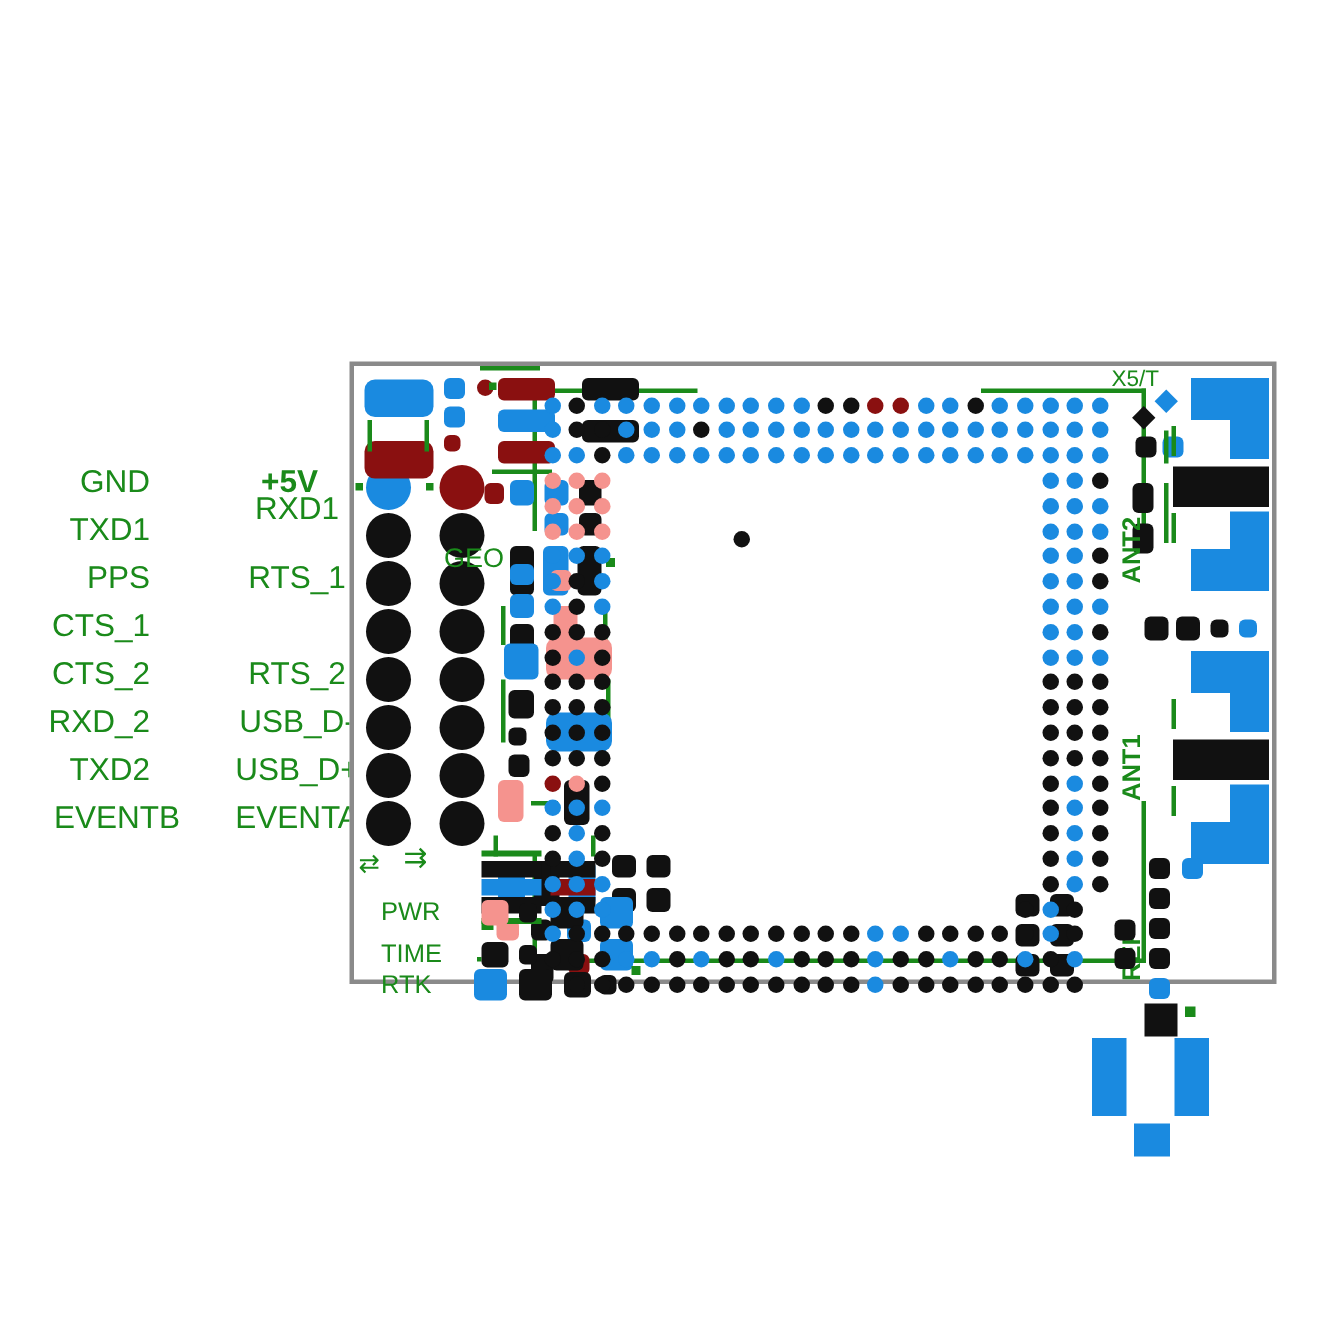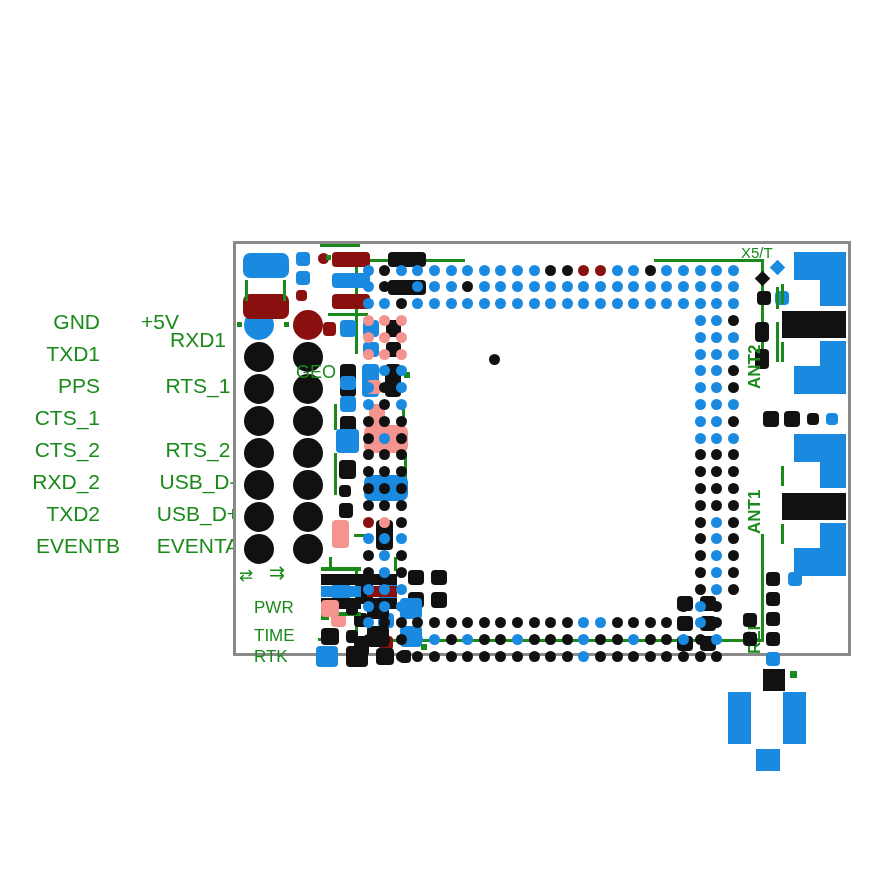--- a/index.html
+++ b/index.html
@@ -71,21 +71,21 @@
 
   <div class="pinlabel left" style="left:-20px;top:311px;width:120px;">GND</div>
   <div class="pinlabel left" style="left:-20px;top:343px;width:120px;">TXD1</div>
   <div class="pinlabel left" style="left:-20px;top:375px;width:120px;">PPS</div>
   <div class="pinlabel left" style="left:-20px;top:407px;width:120px;">CTS_1</div>
   <div class="pinlabel left" style="left:-20px;top:439px;width:120px;">CTS_2</div>
   <div class="pinlabel left" style="left:-20px;top:471px;width:120px;">RXD_2</div>
   <div class="pinlabel left" style="left:-20px;top:503px;width:120px;">TXD2</div>
   <div class="pinlabel left" style="left:-20px;top:535px;width:140px;">EVENTB</div>
 
-  <div class="pinlabel right" style="left:141px;top:311px;width:130px;">+5V</div>
+  <div class="pinlabel right" style="left:128px;top:311px;width:130px;text-align:center;font-weight:bold;">+5V</div>
   <div class="pinlabel right" style="left:133px;top:329px;width:130px;text-align:center;">RXD1</div>
   <div class="pinlabel right" style="left:133px;top:375px;width:130px;text-align:center;">RTS_1</div>
   <div class="pinlabel right" style="left:133px;top:407px;width:130px;text-align:center;"></div>
   <div class="pinlabel right" style="left:133px;top:439px;width:130px;text-align:center;">RTS_2</div>
   <div class="pinlabel right" style="left:133px;top:471px;width:130px;text-align:center;">USB_D-</div>
   <div class="pinlabel right" style="left:133px;top:503px;width:130px;text-align:center;">USB_D+</div>
   <div class="pinlabel right" style="left:133px;top:535px;width:130px;text-align:center;">EVENTA</div>
 
   <div id="board">
 

